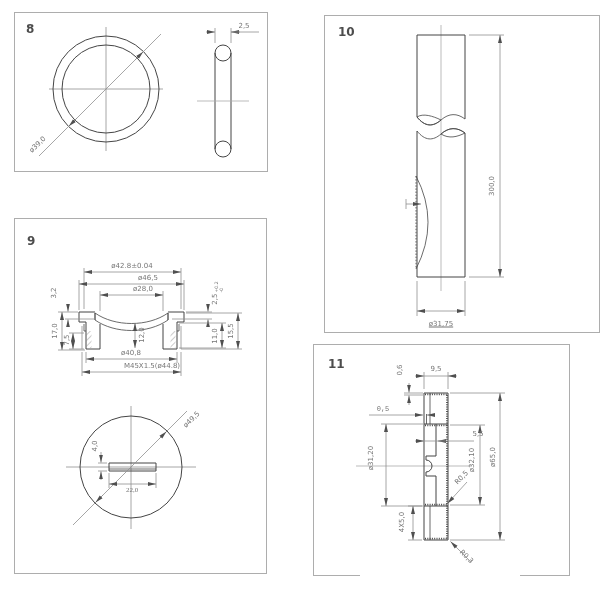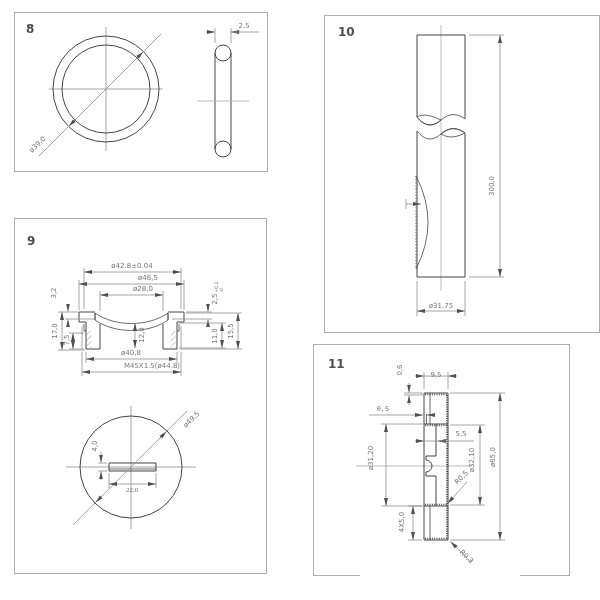--- a/index.html
+++ b/index.html
@@ -196,21 +196,21 @@
         <line class="thin" x1="144" y1="261" x2="179" y2="261"></line>
         <line class="thin" x1="175" y1="19" x2="175" y2="261" marker-start="url(#a)" marker-end="url(#a)"></line>
 
         <line class="thin" x1="92" y1="265" x2="92" y2="300"></line>
         <line class="thin" x1="140" y1="265" x2="140" y2="300"></line>
         <line class="thin" x1="92" y1="295" x2="140" y2="295" marker-start="url(#a)" marker-end="url(#a)"></line>
       </g>
     </svg>
     <span class="plabel" style="left:13px;top:9px;">10</span>
     <span class="dim r90" style="left:167px;top:170px;">300,0</span>
-    <span class="dim" style="left:116px;top:290px;">ø31,75</span>
+    <span class="dim" style="left:116px;top:308px;text-decoration:underline;">ø31,75</span>
   </div>
 
   <div class="panel noborder-bottom" style="left:313px;top:344px;width:257px;height:232px;">
     <svg class="draw" width="257" height="232" viewBox="0 0 257 232">
       <g>
         <line class="cl" x1="42" y1="121" x2="157" y2="121"></line>
         <path class="ln" d="M110,48 H134 V195 H110 Z"></path>
         <line class="st" x1="133" y1="50" x2="133" y2="194"></line>
         <line class="st" x1="111" y1="49.4" x2="133" y2="49.4"></line>
         <line class="st" x1="111" y1="193.6" x2="133" y2="193.6"></line>
@@ -256,23 +256,23 @@
         <line class="thin" x1="94" y1="161" x2="108" y2="161"></line>
         <line class="thin" x1="94" y1="195" x2="108" y2="195"></line>
         <line class="thin" x1="99" y1="161" x2="99" y2="195" marker-start="url(#a)" marker-end="url(#a)"></line>
 
         <line class="thin" x1="153" y1="137" x2="133.5" y2="158.5" marker-end="url(#a)"></line>
         <line class="thin" x1="157" y1="217" x2="136.5" y2="196.5" marker-end="url(#a)"></line>
       </g>
     </svg>
     <span class="plabel" style="left:14px;top:12px;">11</span>
     <span class="dim r90" style="left:86px;top:25px;">0,6</span>
-    <span class="dim" style="left:122px;top:30px;text-align:center;">9,5</span>
+    <span class="dim" style="left:122px;top:24px;text-align:center;">9,5</span>
     <span class="dim" style="left:69px;top:64px;font-family:Liberation Mono, monospace;">0,5</span>
-    <span class="dim" style="left:147px;top:89px;">5,5</span>
+    <span class="dim" style="left:164px;top:89px;">5,5</span>
     <span class="dim r90" style="left:57px;top:113px;">ø31,20</span>
     <span class="dim r90" style="left:158px;top:115px;">ø32,10</span>
     <span class="dim r90" style="left:179px;top:112px;">ø65,0</span>
     <span class="dim r90" style="left:88px;top:177px;">4X5,0</span>
     <span class="dim r45" style="left:148px;top:133px;">R0,5</span>
     <span class="dim rp45" style="left:152px;top:212px;">R0,3</span>
   </div>
 
   <div class="bseg" style="left:313px;top:575px;width:47px;"></div>
   <div class="bseg" style="left:520px;top:575px;width:50px;"></div>

